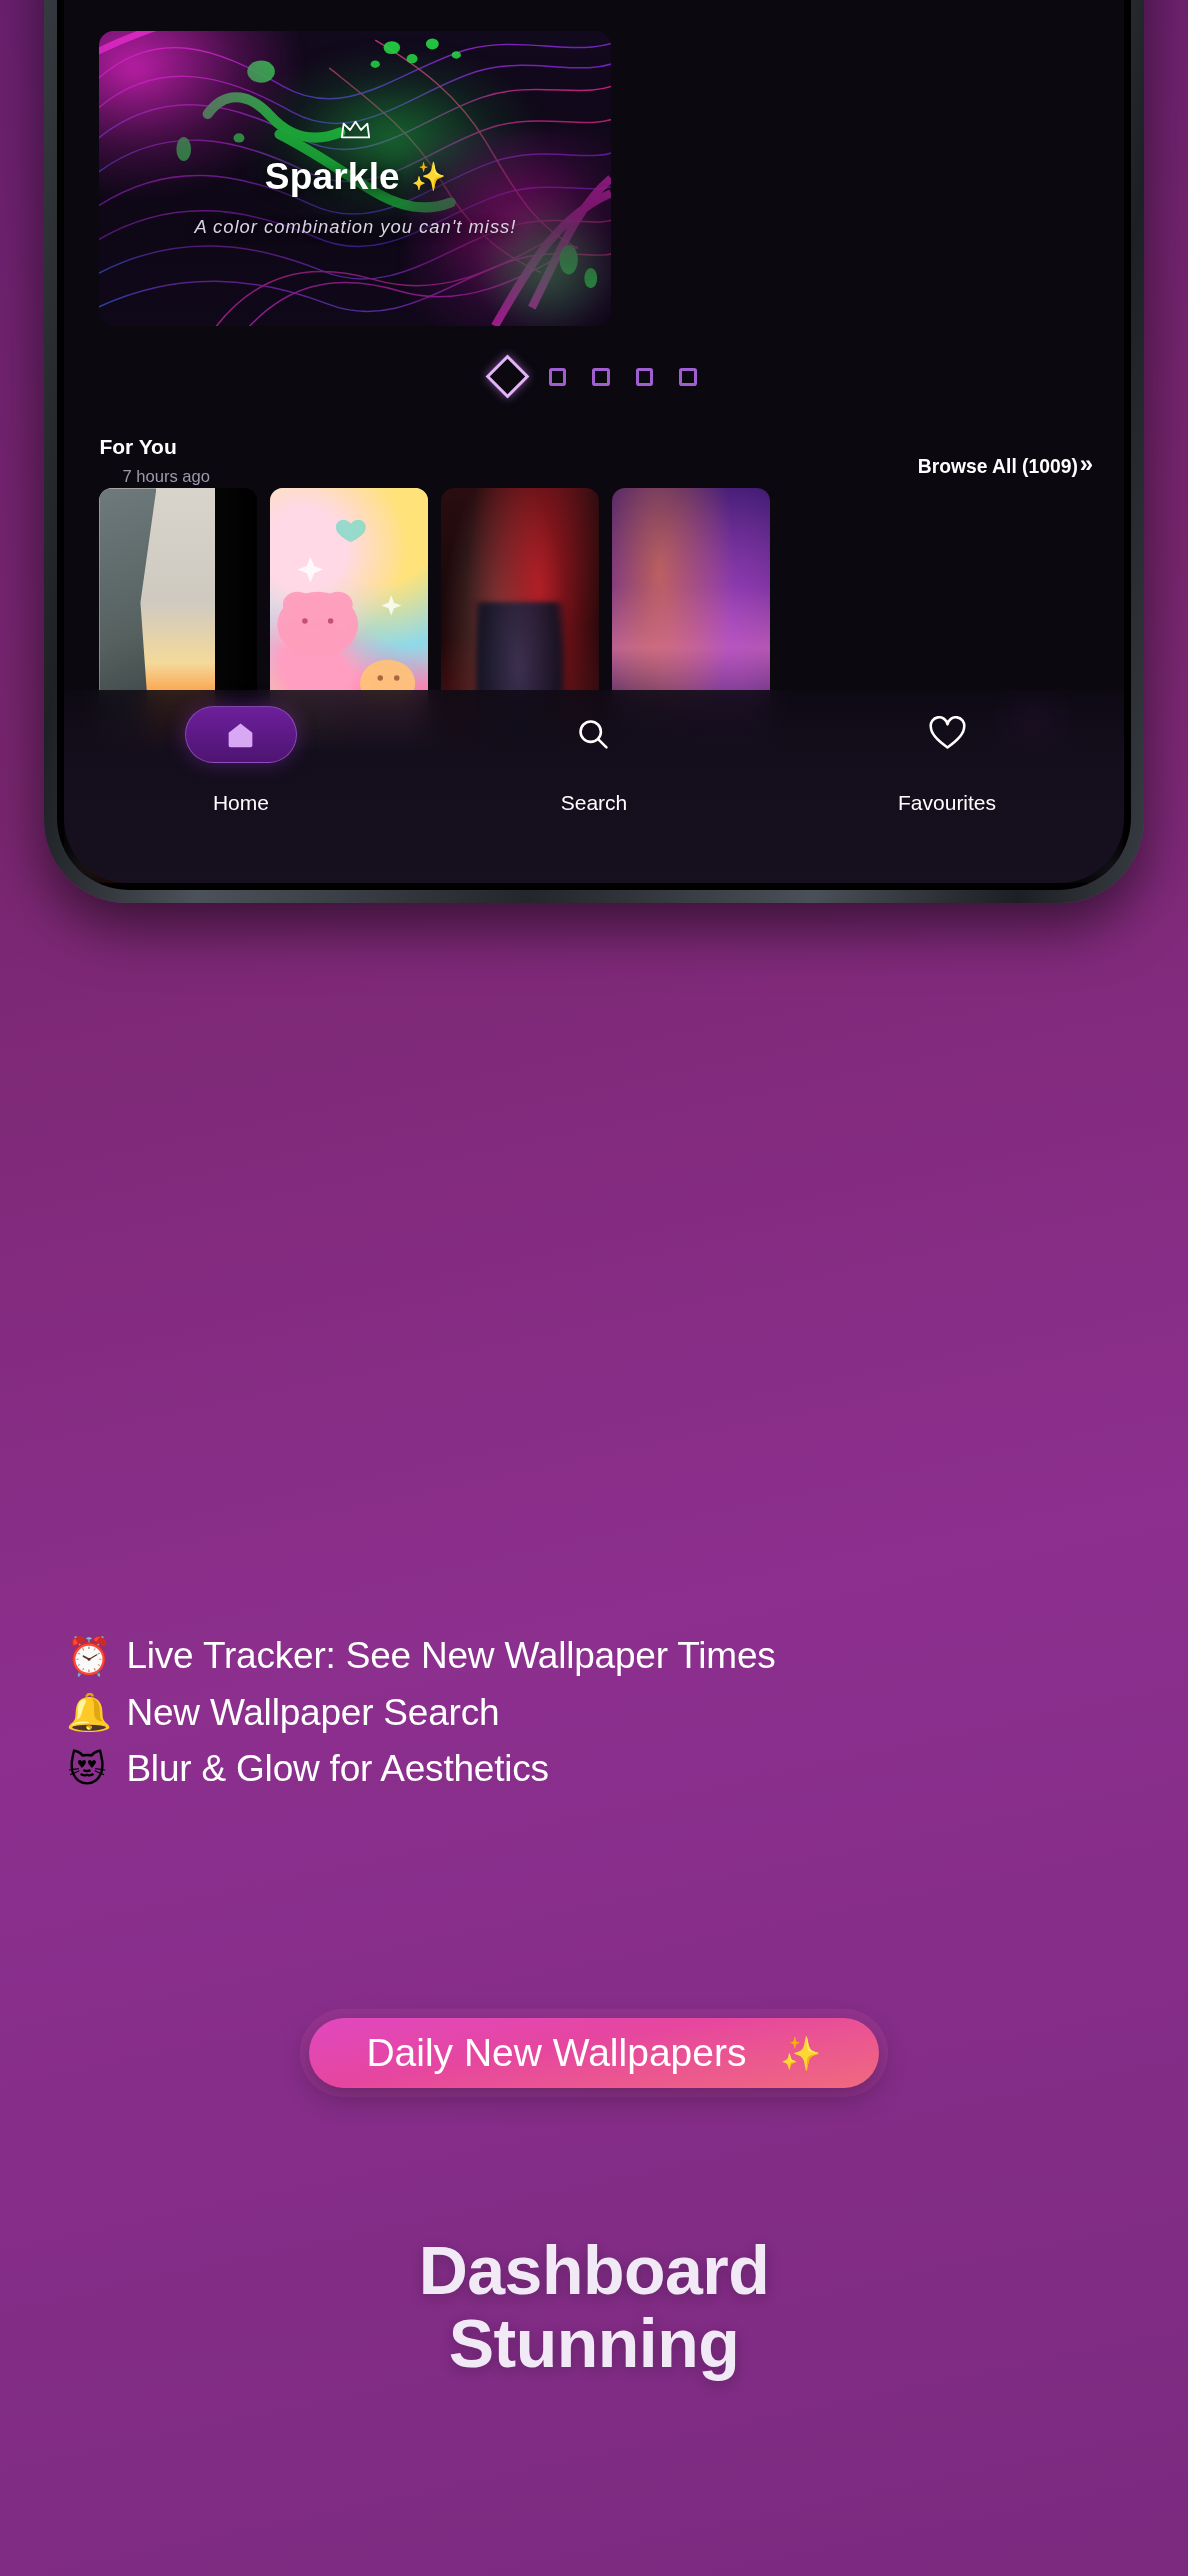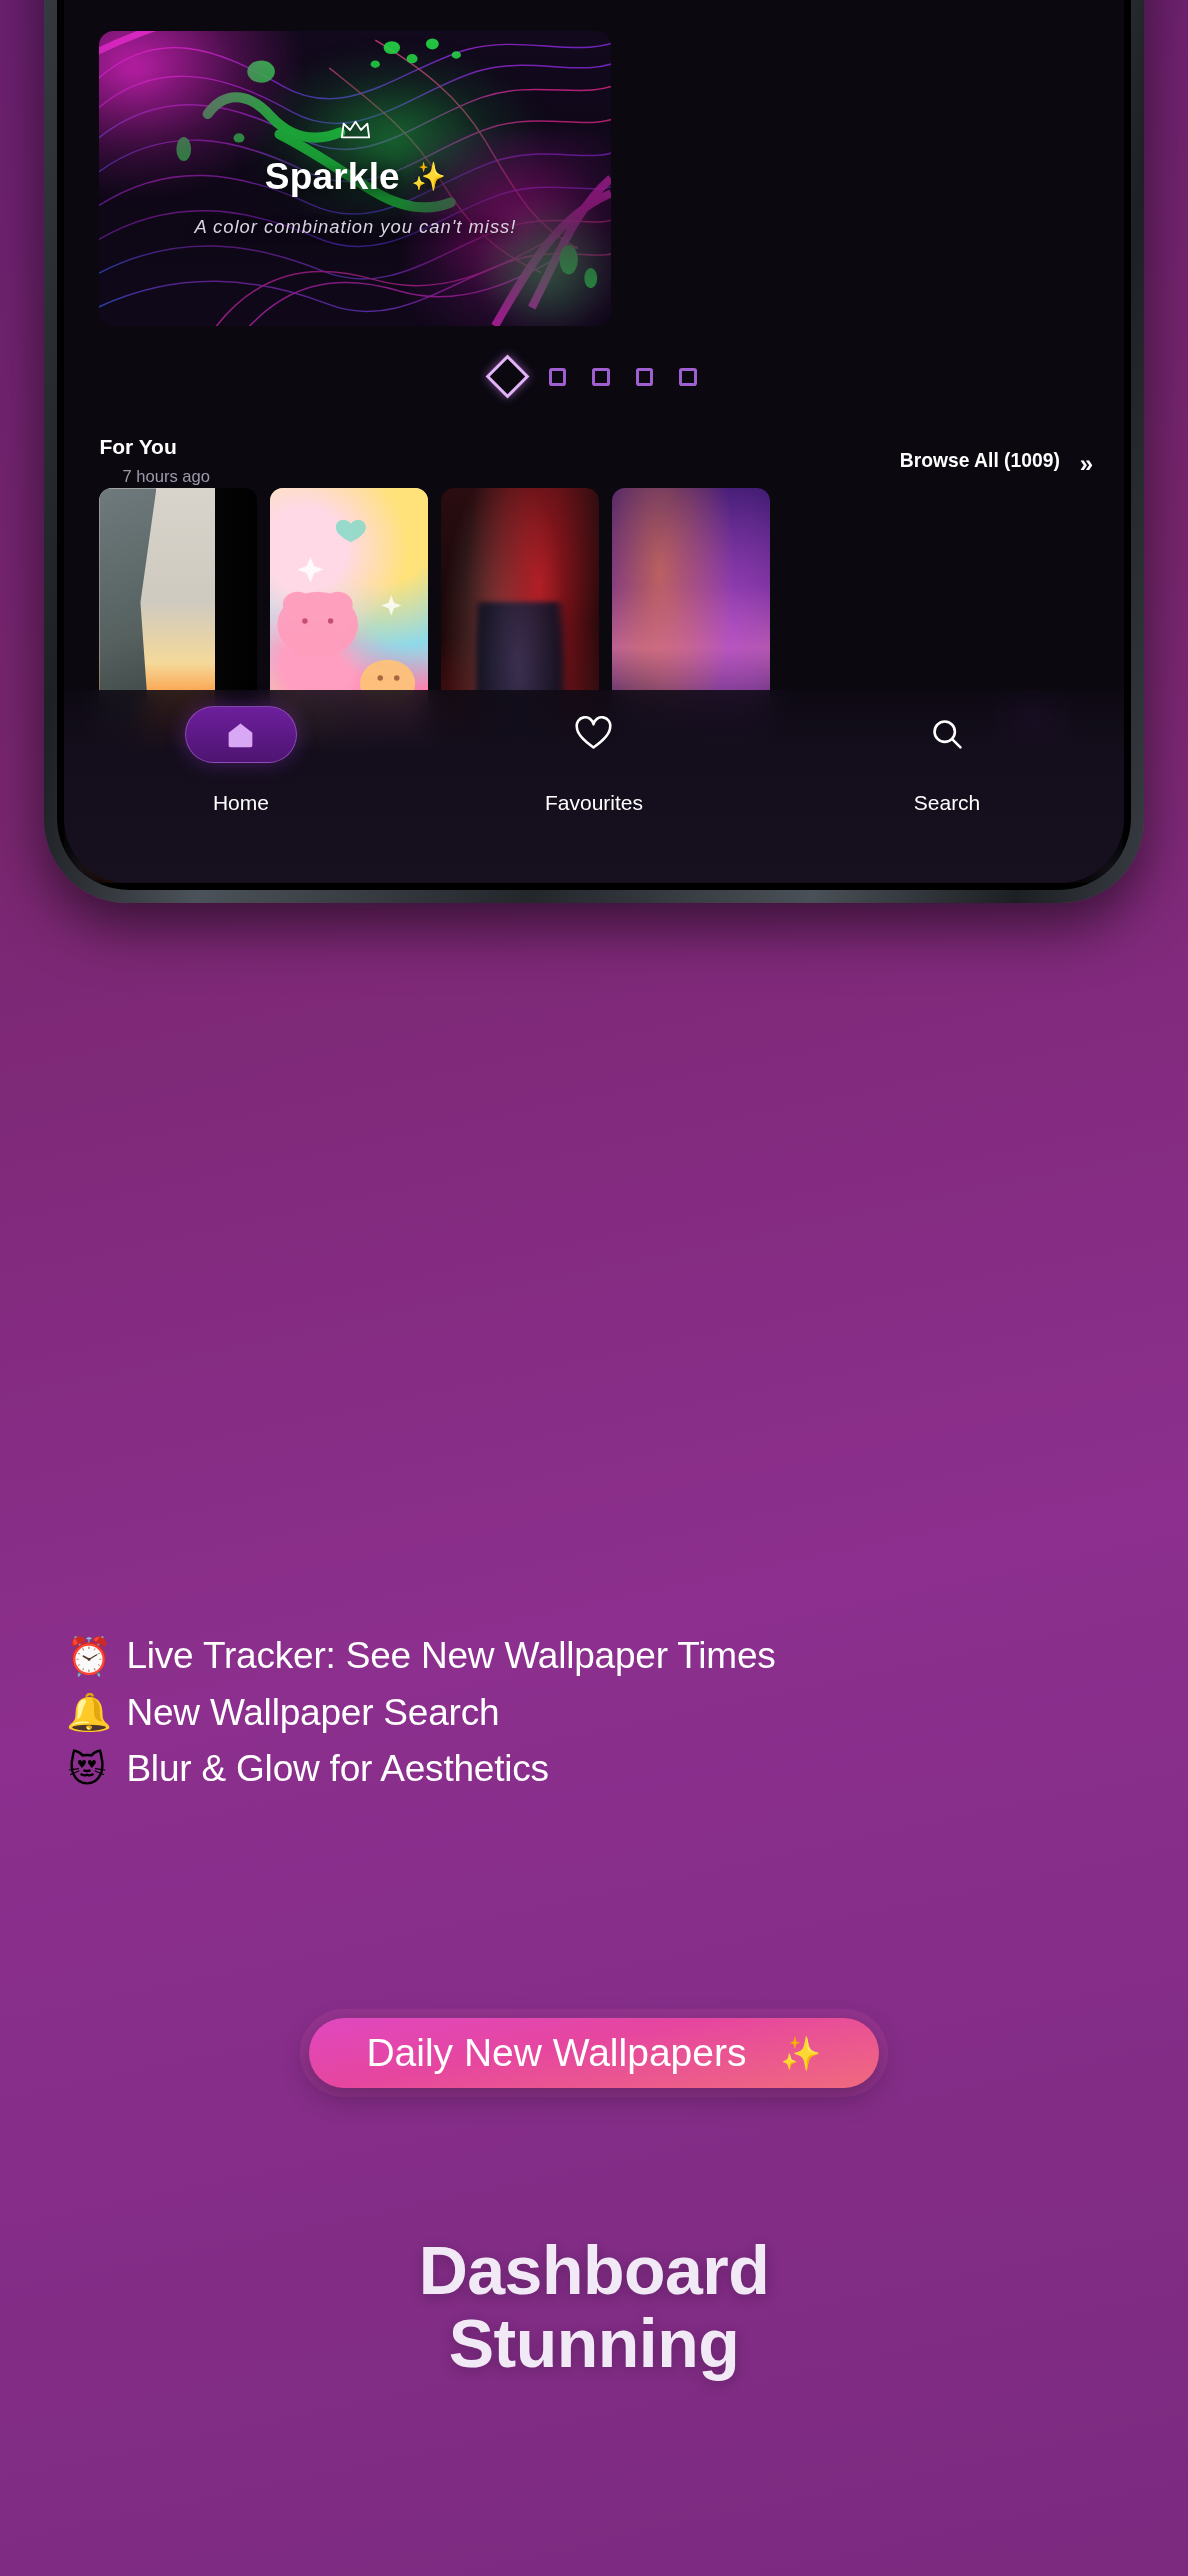--- a/index.html
+++ b/index.html
@@ -91,21 +91,21 @@
     width:17.5px; height:17.5px; border:3.7px solid #a05fd0; border-radius:2.8px;
   }
 
   
   #foryou-head{
     position:absolute; left:35px; right:35px; top:544px;
     display:flex; justify-content:space-between; align-items:flex-start;
   }
   #foryou-title{ font-size:21px; font-weight:700; color:#fff; }
   #foryou-time{ font-size:16.6px; color:#9f98ab; margin-top:7.4px;margin-left:23px; }
-  #browse-all{ display:flex; align-items:flex-start; gap:20px; margin-top:14.7px; }
+  #browse-all{ display:flex; align-items:flex-end; gap:2px; margin-top:14.7px; }
   #browse-all-label{ font-size:19.3px; font-weight:700; color:#fff; }
   #browse-all-chev{ color:#fff; font-size:24px; font-weight:700; letter-spacing:-4.6px; }
 
   
   #thumb-strip{
     position:absolute; left:35px; top:597px; right:0; height:380px;
     display:flex; gap:13px;
   }
   .thumb{ width:158px; height:380px; border-radius:13px; overflow:hidden;
     position:relative; flex:0 0 auto; background:#000; }
@@ -365,34 +365,34 @@
         <div class="nav-item">
           <div id="nav-home-pill">
             <svg width="31" height="31" viewBox="0 0 34 34">
               <path d="M17 5 L30 15 V29 a2 2 0 0 1 -2 2 H6 a2 2 0 0 1 -2 -2 V15 Z" fill="#d9a8f5"></path>
             </svg>
           </div>
           <div class="nav-label">Home</div>
         </div>
         <div class="nav-item">
           <div class="nav-icon-wrap">
-            <svg width="39" height="37" viewBox="0 0 42 40">
-              <path d="M21 34 C8 25 3 18 3 12 A9 9 0 0 1 21 9 A9 9 0 0 1 39 12 C39 18 34 25 21 34 Z" fill="none" stroke="#fff" stroke-width="2.8" stroke-linejoin="round"></path>
-            </svg>
-          </div>
-          <div class="nav-label">Favourites</div>
-        </div>
-        <div class="nav-item">
-          <div class="nav-icon-wrap">
             <svg width="37" height="37" viewBox="0 0 40 40">
               <circle cx="17" cy="17" r="11" fill="none" stroke="#fff" stroke-width="2.8"></circle>
               <path d="M25 25 L34 34" stroke="#fff" stroke-width="2.8" stroke-linecap="round"></path>
             </svg>
           </div>
           <div class="nav-label">Search</div>
+        </div>
+        <div class="nav-item">
+          <div class="nav-icon-wrap">
+            <svg width="39" height="37" viewBox="0 0 42 40">
+              <path d="M21 34 C8 25 3 18 3 12 A9 9 0 0 1 21 9 A9 9 0 0 1 39 12 C39 18 34 25 21 34 Z" fill="none" stroke="#fff" stroke-width="2.8" stroke-linejoin="round"></path>
+            </svg>
+          </div>
+          <div class="nav-label">Favourites</div>
         </div>
       </div>
 
     </div>
   </div>
 </div>
 
 <div id="feature-list">
   <div class="feature-row">
     <span class="feature-emoji">⏰</span>

